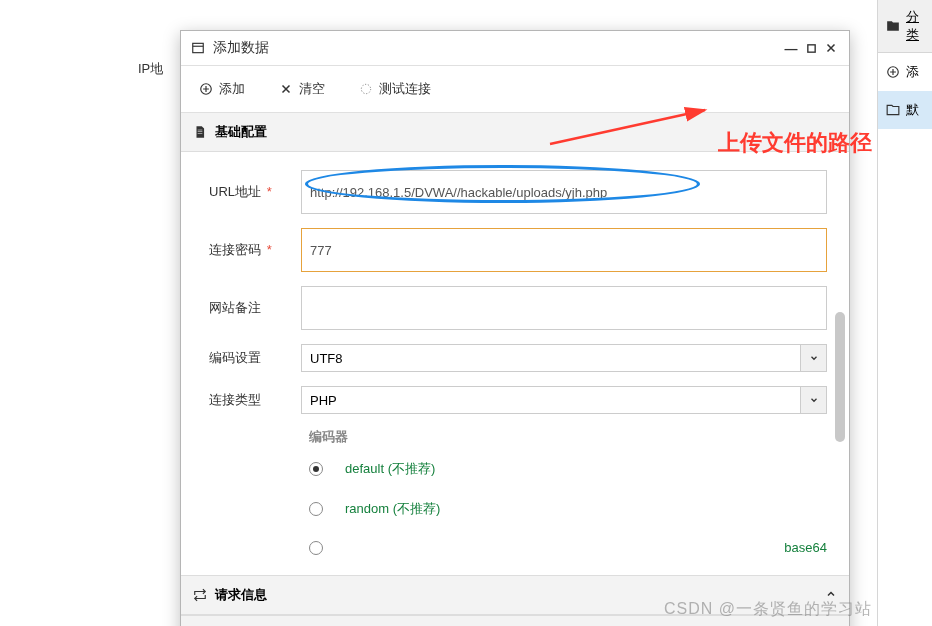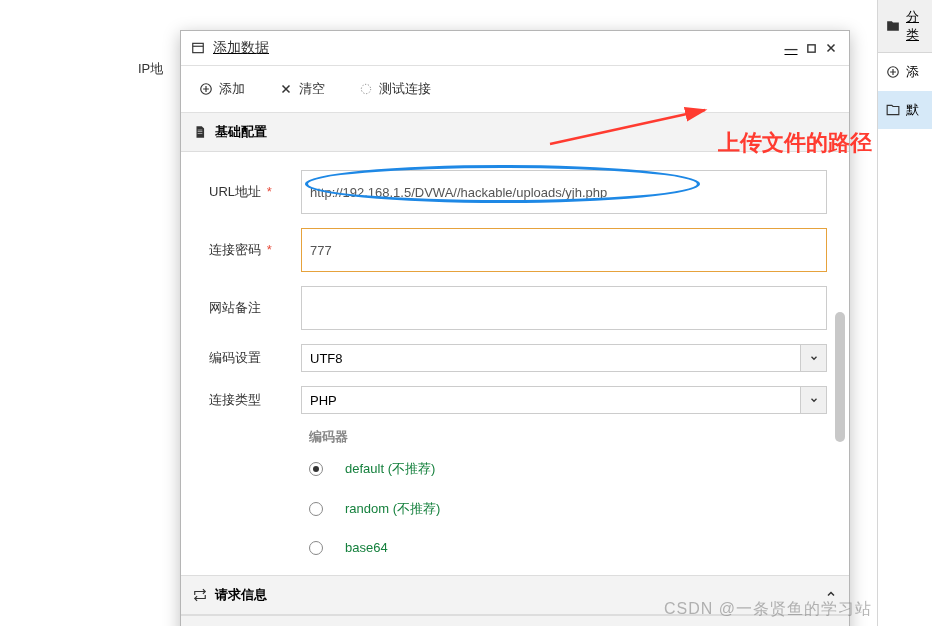--- a/index.html
+++ b/index.html
@@ -7,21 +7,21 @@
     
     .bg-layer { position: absolute; top: 0; left: 0; width: 932px; height: 626px; background: #fff; }
     .bg-left-col { position: absolute; top: 60px; left: 138px; font-size: 13px; color: #333; }
     
     .right-panel { position: absolute; right: 0; top: 0; width: 55px; height: 626px; border-left: 1px solid #d6d6d6; background: #fff; }
     .right-header { background: #f0f0f0; border-bottom: 1px solid #d6d6d6; padding: 8px 8px; display: flex; align-items: center; gap: 6px; text-decoration: underline; }
     .right-row { padding: 10px 8px; display: flex; align-items: center; gap: 6px; }
     .right-row.selected { background: #d6e9f8; }
     
     .dialog { position: absolute; left: 180px; top: 30px; width: 670px; background: #fff; border: 1px solid #b5b5b5; box-shadow: 0 4px 16px rgba(0,0,0,0.25); }
-    .dialog-title { display: flex; align-items: center; padding: 8px 10px; border-bottom: 1px solid #e0e0e0; text-decoration: underline; }
+    .dialog-title { display: flex; align-items: center; padding: 8px 10px; border-bottom: 1px solid #e0e0e0; }
     .dialog-title-text { flex: 1; font-size: 14px; color: #333; }
     .dialog-controls { display: flex; gap: 4px; }
     .dialog-ctrl { width: 16px; height: 16px; display: flex; align-items: center; justify-content: center; cursor: pointer; font-size: 13px; color: #333; }
     
     .toolbar { display: flex; align-items: center; padding: 10px 10px; border-bottom: 1px solid #e0e0e0; gap: 18px; }
     .toolbar-btn { display: flex; align-items: center; gap: 6px; padding: 4px 8px; cursor: pointer; color: #333; border-radius: 2px; font-family: Liberation Mono, monospace; }
     
     .section-header { display: flex; align-items: center; padding: 10px 12px; background: #f3f3f3; border-bottom: 1px solid #ddd; gap: 8px; font-weight: bold; }
     .section-header.collapsed { border-top: 1px solid #ddd; }
     .section-toggle { margin-left: auto; font-weight: bold; color: #555; }
@@ -192,21 +192,21 @@
       <div class="radio-row">
         <div class="radio-outer">
             <div class="radio-inner"></div>
           </div>
         <span>default (不推荐)</span>
       </div>
       <div class="radio-row">
         <div class="radio-outer"></div>
         <span>random (不推荐)</span>
       </div>
-      <div class="radio-row" style="margin-bottom:8px;">
+      <div class="radio-row" style="margin-bottom:8px;justify-content:space-between;">
         <div class="radio-outer"></div>
         <span>base64</span>
       </div>
     </div>
 
     <div class="scrollbar-track">
       <div class="scrollbar-thumb"></div>
     </div>
   </div>
 

